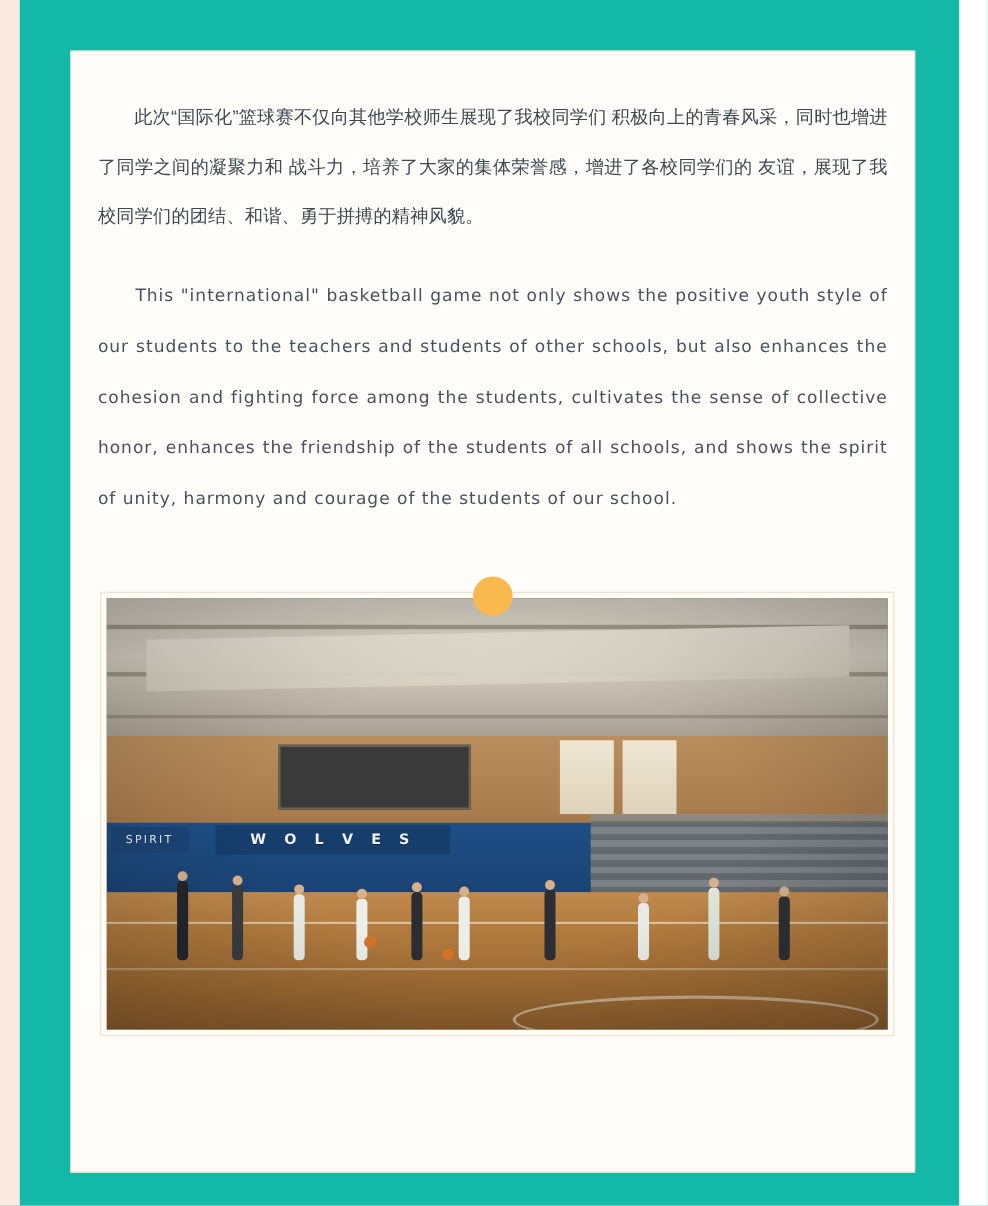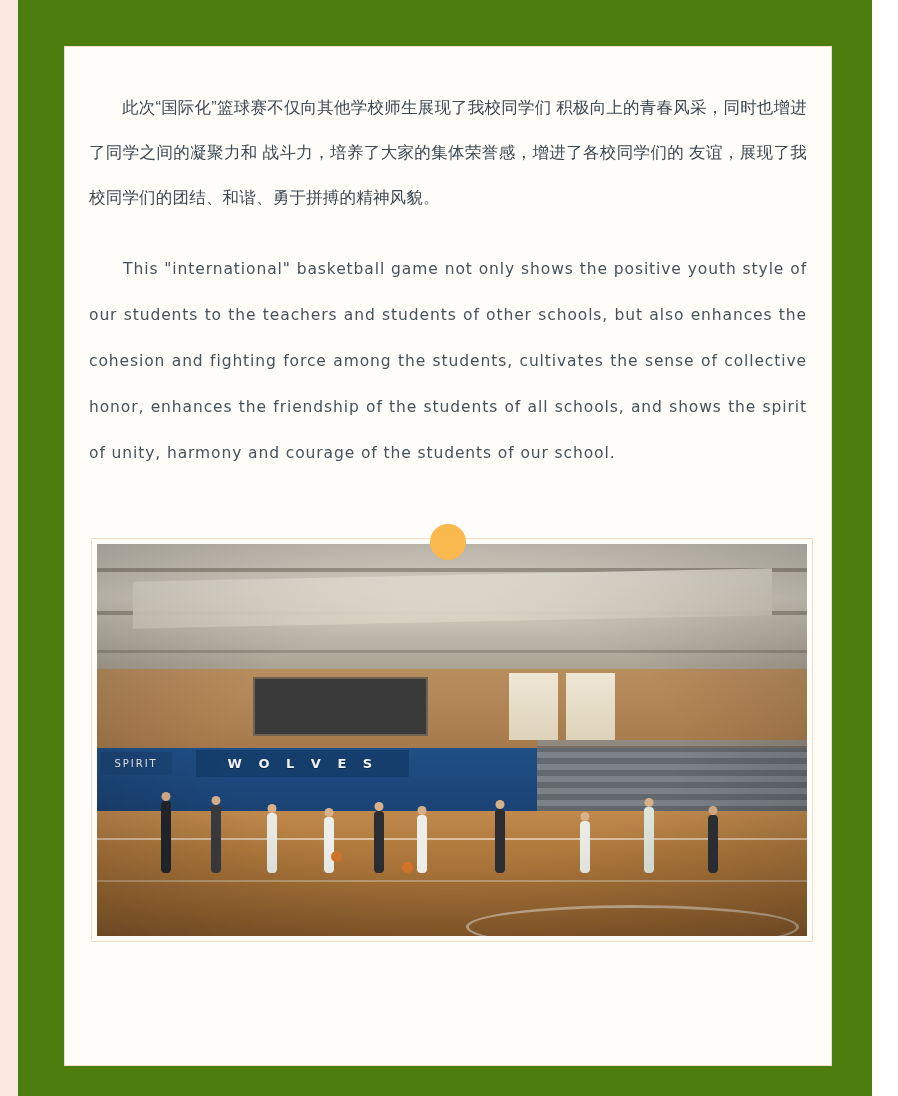--- a/index.html
+++ b/index.html
@@ -10,21 +10,21 @@
     width: 898px;
     height: 1096px;
     background: #fdf2ee;
     font-family: "Liberation Sans", sans-serif;
     overflow: hidden;
   }
   .page {
     position: relative;
     width: 898px;
     height: 1096px;
-    background: #4d7c0f;
+    background: #14b8a6;
     box-sizing: border-box;
   }
   .left-edge {
     position: absolute;
     left: 0;
     top: 0;
     width: 18px;
     height: 1096px;
     background: #fbe9e1;
   }

